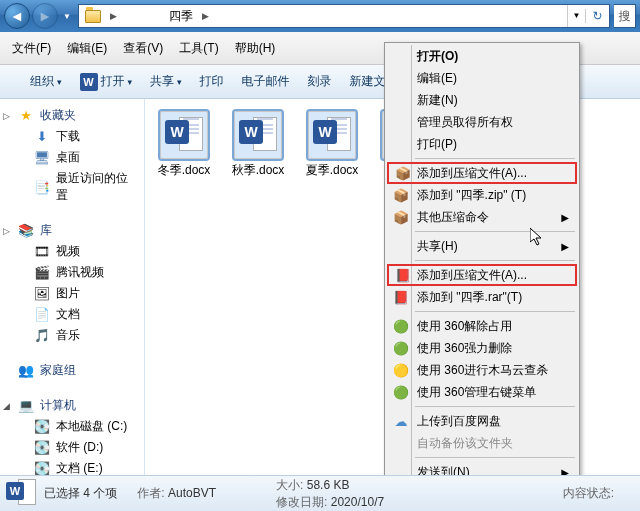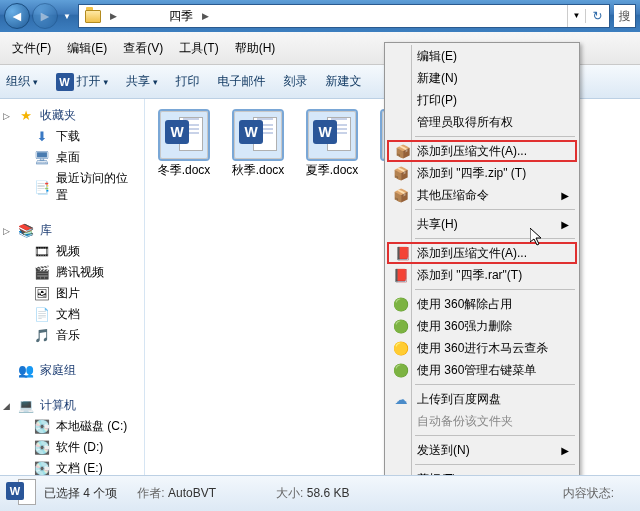--- a/index.html
+++ b/index.html
@@ -15,21 +15,21 @@
 .folder-ic::before { content: ""; position: absolute; top: -4px; left: 0; width: 7px; height: 3px; background: #f0c14b; border-radius: 1px 1px 0 0; }
 .addr-crumb { padding: 0 6px; margin-left: 43px; }
 .addr-sep { color: #555; font-size: 9px; padding: 0 3px; }
 .addr-dd { width: 18px; text-align: center; border-left: 1px solid #ccc; color: #000; font-size: 8px; height: 100%; line-height: 22px; }
 .addr-ref { width: 24px; text-align: center; border-left: 1px solid #ccc; color: #2e6aa9; }
 .search-btn { width: 22px; height: 24px; background: #fff; border: 1px solid #2a5a8f; border-left: none; display: flex; align-items: center; justify-content: center; color: #555; }
 
 .menu-bar { height: 22px; background: linear-gradient(to bottom, #f7f7f7, #e8e8e8); border-bottom: 1px solid #c9c9c9; display: flex; align-items: center; padding: 16px 4px; }
 .menu-item { padding: 3px 8px; cursor: default; }
 
-.toolbar { height: 34px; background: linear-gradient(to bottom, #f5f9fd, #dce9f5); border-bottom: 1px solid #bcd0e4; display: flex; align-items: center; padding: 0 0; gap: 6px; }
+.toolbar { height: 34px; background: linear-gradient(to bottom, #f5f9fd, #dce9f5); border-bottom: 1px solid #bcd0e4; display: flex; align-items: center; padding: 0 24px; gap: 6px; }
 .tb-label { color: #123a63; padding: 4px 6px; display: flex; align-items: center; gap: 3px; cursor: default; }
 .tb-dd::after { content: " ▾"; font-size: 9px; }
 .word-ic { width: 18px; height: 18px; background: #2a5699; border-radius: 2px; color: #fff; font-weight: bold; font-size: 11px; display: flex; align-items: center; justify-content: center; }
 
 .main { display: flex; height: 388px; }
 .sidebar { width: 145px; background: #fff; border-right: 1px solid #d6e5f3; padding: 6px 0; overflow: hidden; }
 .sb-group { margin-bottom: 14px; }
 .sb-header { display: flex; align-items: center; padding: 2px 6px 2px 18px; color: #1e3e73; gap: 6px; position: relative; }
 .sb-header .tw { position: absolute; left: 3px; font-size: 9px; color: #555; }
 .sb-item { display: flex; align-items: center; padding: 2px 6px 2px 34px; gap: 6px; cursor: default; }
@@ -210,31 +210,34 @@
           <div class="w-page"></div>
           <div class="w-badge">W</div>
         </div>
         <div class="file-name">春季.</div>
       </div>
   </div>
 </div>
 
 <div class="context-menu">
   <div class="cm-gutter"></div>
+  <div class="cm-item bold">
+      <span>打开(O)</span>
+    </div>
   <div class="cm-item">
       <span>编辑(E)</span>
     </div>
   <div class="cm-item">
       <span>新建(N)</span>
     </div>
   <div class="cm-item">
+      <span>管理员取得所有权</span>
+    </div>
+  <div class="cm-item">
       <span>打印(P)</span>
-    </div>
-  <div class="cm-item">
-      <span>管理员取得所有权</span>
     </div>
   <div class="cm-sep"></div>
   <div class="cm-item highlight-red">
       <span class="ic-slot">📦</span>
       <span>添加到压缩文件(A)...</span>
     </div>
   <div class="cm-item">
       <span class="ic-slot">📦</span>
       <span>添加到 "四季.zip" (T)</span>
     </div>
@@ -306,18 +309,19 @@
       <div class="w-badge">W</div>
     </div>
   <div class="sb-col">
     <div>已选择 4 个项</div>
   </div>
   <div class="sb-col">
     <div><span class="sb-lbl">作者:</span> <span>AutoBVT</span></div>
   </div>
   <div class="sb-col" style="margin-left:40px">
     <div><span class="sb-lbl">大小:</span> <span>58.6 KB</span></div>
+    <div><span class="sb-lbl">修改日期:</span> <span>2020/10/7</span></div>
   </div>
   <div style="flex:1"></div>
   <div class="sb-col">
     <div><span class="sb-lbl">内容状态:</span> <span></span></div>
   </div>
 </div>
 
 </body></html>

